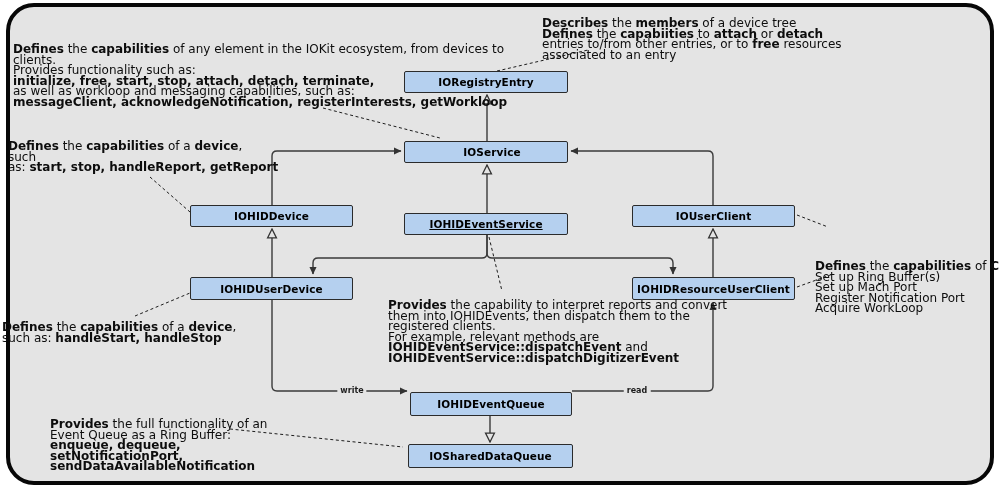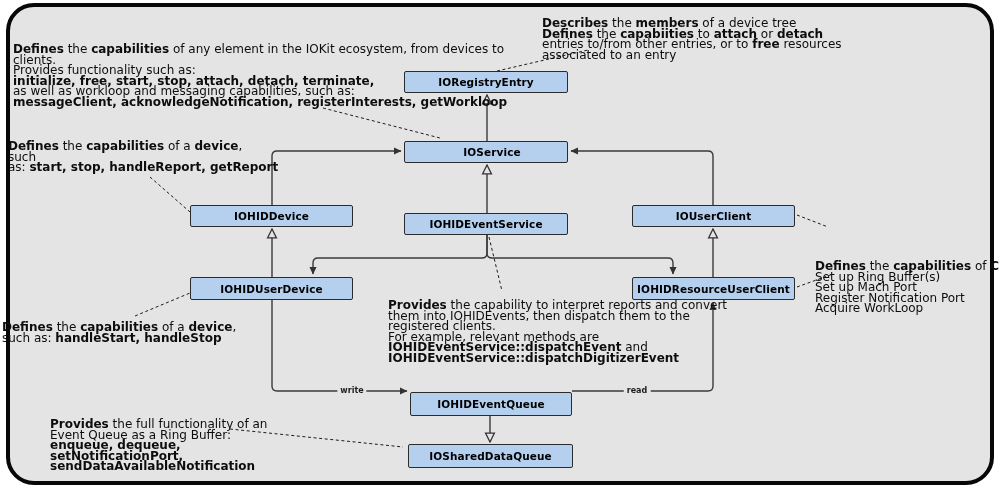--- a/index.html
+++ b/index.html
@@ -52,21 +52,21 @@
       <path d="M135,316 L190,293"></path>
       <path d="M797,215 L828,227"></path>
       <path d="M797,287 L833,274"></path>
       <path d="M489,237 L502,291"></path>
       <path d="M230,429 L403,447"></path>
     </g>
   </svg>
 <div class="box" style="left: 404px; top: 71px; width: 164px; height: 22px;">IORegistryEntry</div>
     <div class="box" style="left: 404px; top: 141px; width: 164px; height: 22px; padding-left: 12px;">IOService</div>
     <div class="box" style="left: 190px; top: 205px; width: 163px; height: 22px;">IOHIDDevice</div>
-    <div class="box" style="left: 404px; top: 213px; width: 164px; height: 22px;">IOHIDEventService</div>
+    <div class="box" style="left: 404px; top: 213px; width: 164px; height: 22px; text-decoration: underline;">IOHIDEventService</div>
     <div class="box" style="left: 632px; top: 205px; width: 163px; height: 22px;">IOUserClient</div>
     <div class="box" style="left: 190px; top: 277px; width: 163px; height: 23px;">IOHIDUserDevice</div>
     <div class="box" style="left: 632px; top: 277px; width: 163px; height: 23px;">IOHIDResourceUserClient</div>
     <div class="box" style="left: 410px; top: 380px; width: 162px; height: 24px; margin-top: 12px;">IOHIDEventQueue</div>
     <div class="box" style="left: 408px; top: 444px; width: 165px; height: 24px;">IOSharedDataQueue</div>
     <div class="ann" style="left: 13px; top: 44px; width: 330px;">
       <div class="ann-line"><b>Defines</b><span> the </span><b>capabilities</b><span> of any element in the IOKit ecosystem, from devices to</span></div>
       <div class="ann-line"><span>clients.</span></div>
       <div class="ann-line"><span>Provides functionality such as:</span></div>
       <div class="ann-line"><b>initialize, free, start, stop, attach, detach, terminate,</b></div>

